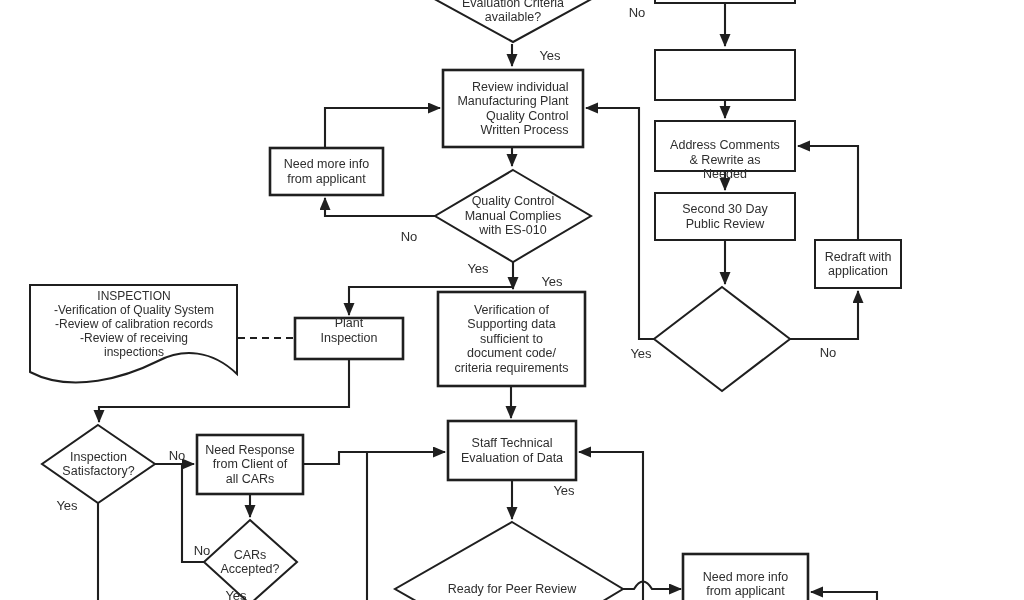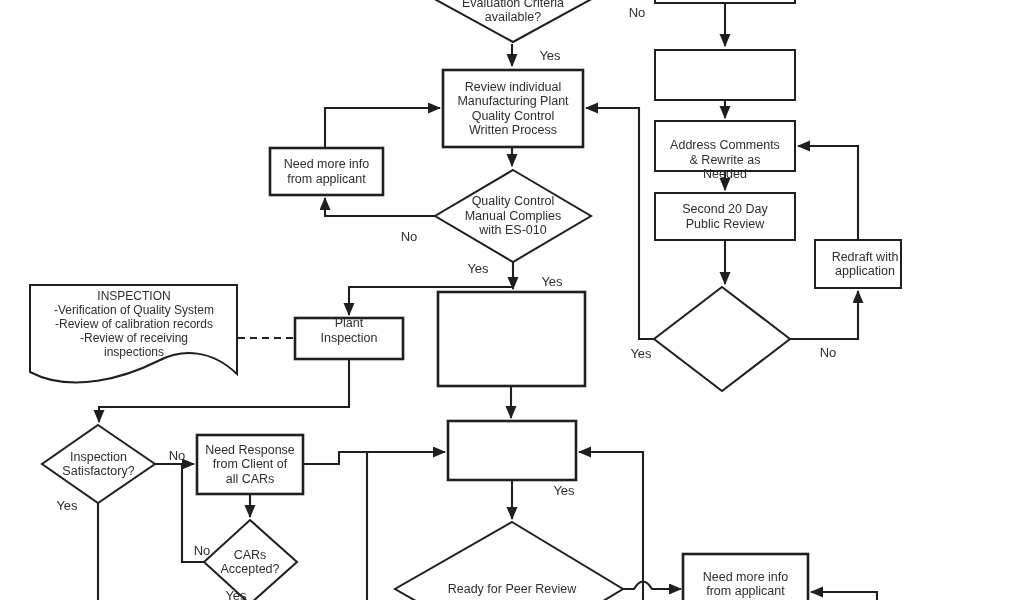--- a/index.html
+++ b/index.html
@@ -81,50 +81,57 @@
     <polygon class="shape" points="98,425 155,464 98,503 42,464"></polygon>
     <rect class="shape thick" x="197" y="435" width="106" height="59"></rect>
     <polygon class="shape" points="250,520 297,562 250,604 204,562"></polygon>
     <rect class="shape thick" x="448" y="421" width="128" height="59"></rect>
     <polygon class="shape" points="512,522 623,589 512,656 395,589"></polygon>
     <rect class="shape thick" x="683" y="554" width="125" height="60"></rect>
   </svg>
 
   <div class="node-label" style="left:423px; top:-5px; width:180px; height:30px;">Evaluation Criteria
 available?</div>
-  <div class="node-label" style="left:443px; top:70px; width:140px; height:77px;">Review individual
+  <div class="node-label" style="left:443px; top:70px; width:140px; height:77px;text-align:right;">Review individual
 Manufacturing Plant
 Quality Control
 Written Process</div>
   <div class="node-label" style="left:270px; top:148px; width:113px; height:47px;">Need more info
 from applicant</div>
   <div class="node-label" style="left:435px; top:176px; width:156px; height:80px;">Quality Control
 Manual Complies
 with ES-010</div>
   <div class="node-label" style="left:655px; top:135px; width:140px; height:50px;">Address Comments
 &amp; Rewrite as
 Needed</div>
-  <div class="node-label" style="left:655px; top:193px; width:140px; height:47px;">Second 20 Day
+  <div class="node-label" style="left:655px; top:193px; width:140px; height:47px;">Second 30 Day
 Public Review</div>
-  <div class="node-label" style="left:815px; top:240px; width:86px; height:48px;padding-left:7px;">Redraft with
+  <div class="node-label" style="left:815px; top:240px; width:86px; height:48px;">Redraft with
 application</div>
   <div class="node-label doc" style="left:30px; top:285px; width:208px; height:80px;">INSPECTION
 -Verification of Quality System
 -Review of calibration records
 -Review of receiving
 inspections</div>
   <div class="node-label" style="left:295px; top:310px; width:108px; height:41px;">Plant
 Inspection</div>
+  <div class="node-label" style="left:438px; top:292px; width:147px; height:94px;">Verification of
+Supporting data
+sufficient to
+document code/
+criteria requirements</div>
   <div class="node-label" style="left:42px; top:428px; width:113px; height:72px;">Inspection
 Satisfactory?</div>
   <div class="node-label" style="left:197px; top:435px; width:106px; height:59px;">Need Response
 from Client of
 all CARs</div>
   <div class="node-label" style="left:198px; top:534px; width:104px; height:56px;">CARs
 Accepted?</div>
+  <div class="node-label" style="left:448px; top:421px; width:128px; height:59px;">Staff Technical
+Evaluation of Data</div>
   <div class="node-label wide" style="left:395px; top:575px; width:234px; height:28px;">Ready for Peer Review</div>
   <div class="node-label" style="left:683px; top:554px; width:125px; height:60px;">Need more info
 from applicant</div>
 
   <div class="edge-label" style="left:637px; top:12px;">No</div>
   <div class="edge-label" style="left:550px; top:55px;">Yes</div>
   <div class="edge-label" style="left:409px; top:236px;">No</div>
   <div class="edge-label" style="left:478px; top:268px;">Yes</div>
   <div class="edge-label" style="left:552px; top:281px;">Yes</div>
   <div class="edge-label" style="left:641px; top:353px;">Yes</div>

